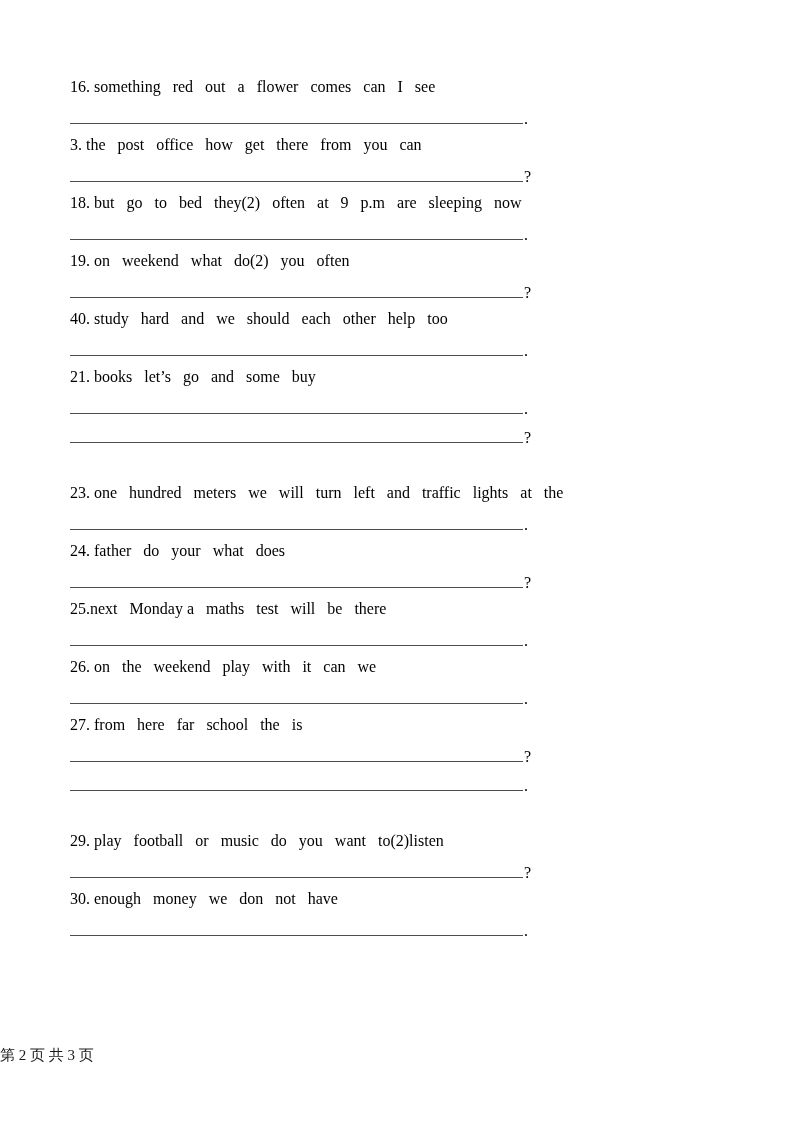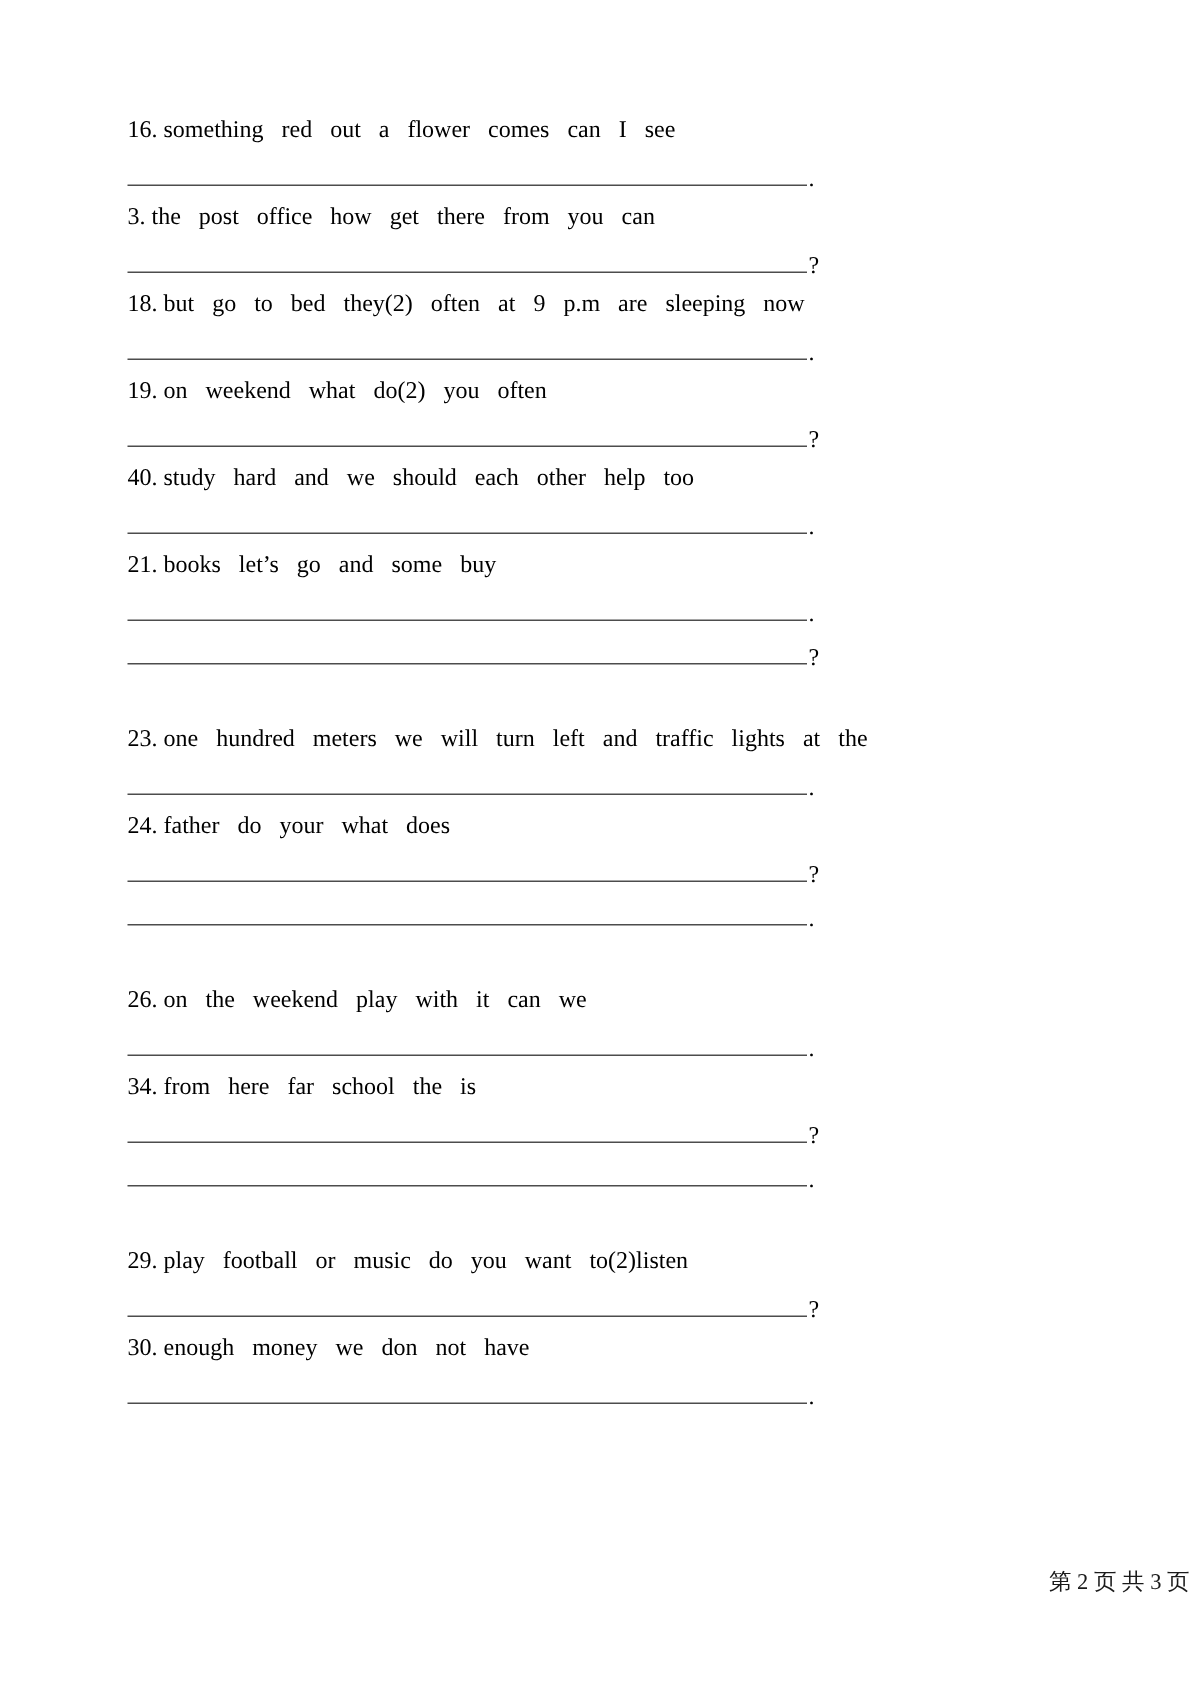--- a/index.html
+++ b/index.html
@@ -10,21 +10,21 @@
     color: #000000;
     overflow: hidden;
   }
   .page {
     position: relative;
     width: 793px; height: 1122px;
     background: #ffffff;
   }
   .content {
     position: absolute;
-    left: 85px; top: 72px; right: 38px;
+    left: 70px; top: 72px; right: 38px;
   }
   .item { height: 58px; }
   .words {
     font-size: 16px;
     line-height: 29px;
     white-space: pre-wrap;
     color: #000000;
   }
   .answer {
     height: 29px;
@@ -36,21 +36,21 @@
     display: inline-block;
     width: 453px;
     height: 23px;
     border-bottom: 1px solid #4d4d4d;
   }
   .punct { margin-left: 1px; }
   .footer {
     position: absolute;
     left: 0; right: 0;
     top: 1045px;
-    text-align: right;
+    text-align: left;
     font-size: 15px;
     line-height: 20px;
     color: #1a1a1a;
   }
 </style>
 </head>
 <body>
 
 <div class="page">
   <div class="content">
@@ -93,30 +93,31 @@
       <div class="words">23. one   hundred   meters   we   will   turn   left   and   traffic   lights   at   the</div>
       <div class="answer"><span class="blank"></span><span class="punct">.</span></div>
     </div>
 
     <div class="item">
       <div class="words">24. father   do   your   what   does</div>
       <div class="answer"><span class="blank"></span><span class="punct">?</span></div>
     </div>
 
     <div class="item">
+      <div class="words">25.next   Monday a   maths   test   will   be   there</div>
       <div class="answer"><span class="blank"></span><span class="punct">.</span></div>
     </div>
 
     <div class="item">
       <div class="words">26. on   the   weekend   play   with   it   can   we</div>
       <div class="answer"><span class="blank"></span><span class="punct">.</span></div>
     </div>
 
     <div class="item">
-      <div class="words">34. from   here   far   school   the   is</div>
+      <div class="words">27. from   here   far   school   the   is</div>
       <div class="answer"><span class="blank"></span><span class="punct">?</span></div>
     </div>
 
     <div class="item">
       <div class="answer"><span class="blank"></span><span class="punct">.</span></div>
     </div>
 
     <div class="item">
       <div class="words">29. play   football   or   music   do   you   want   to(2)listen</div>
       <div class="answer"><span class="blank"></span><span class="punct">?</span></div>

